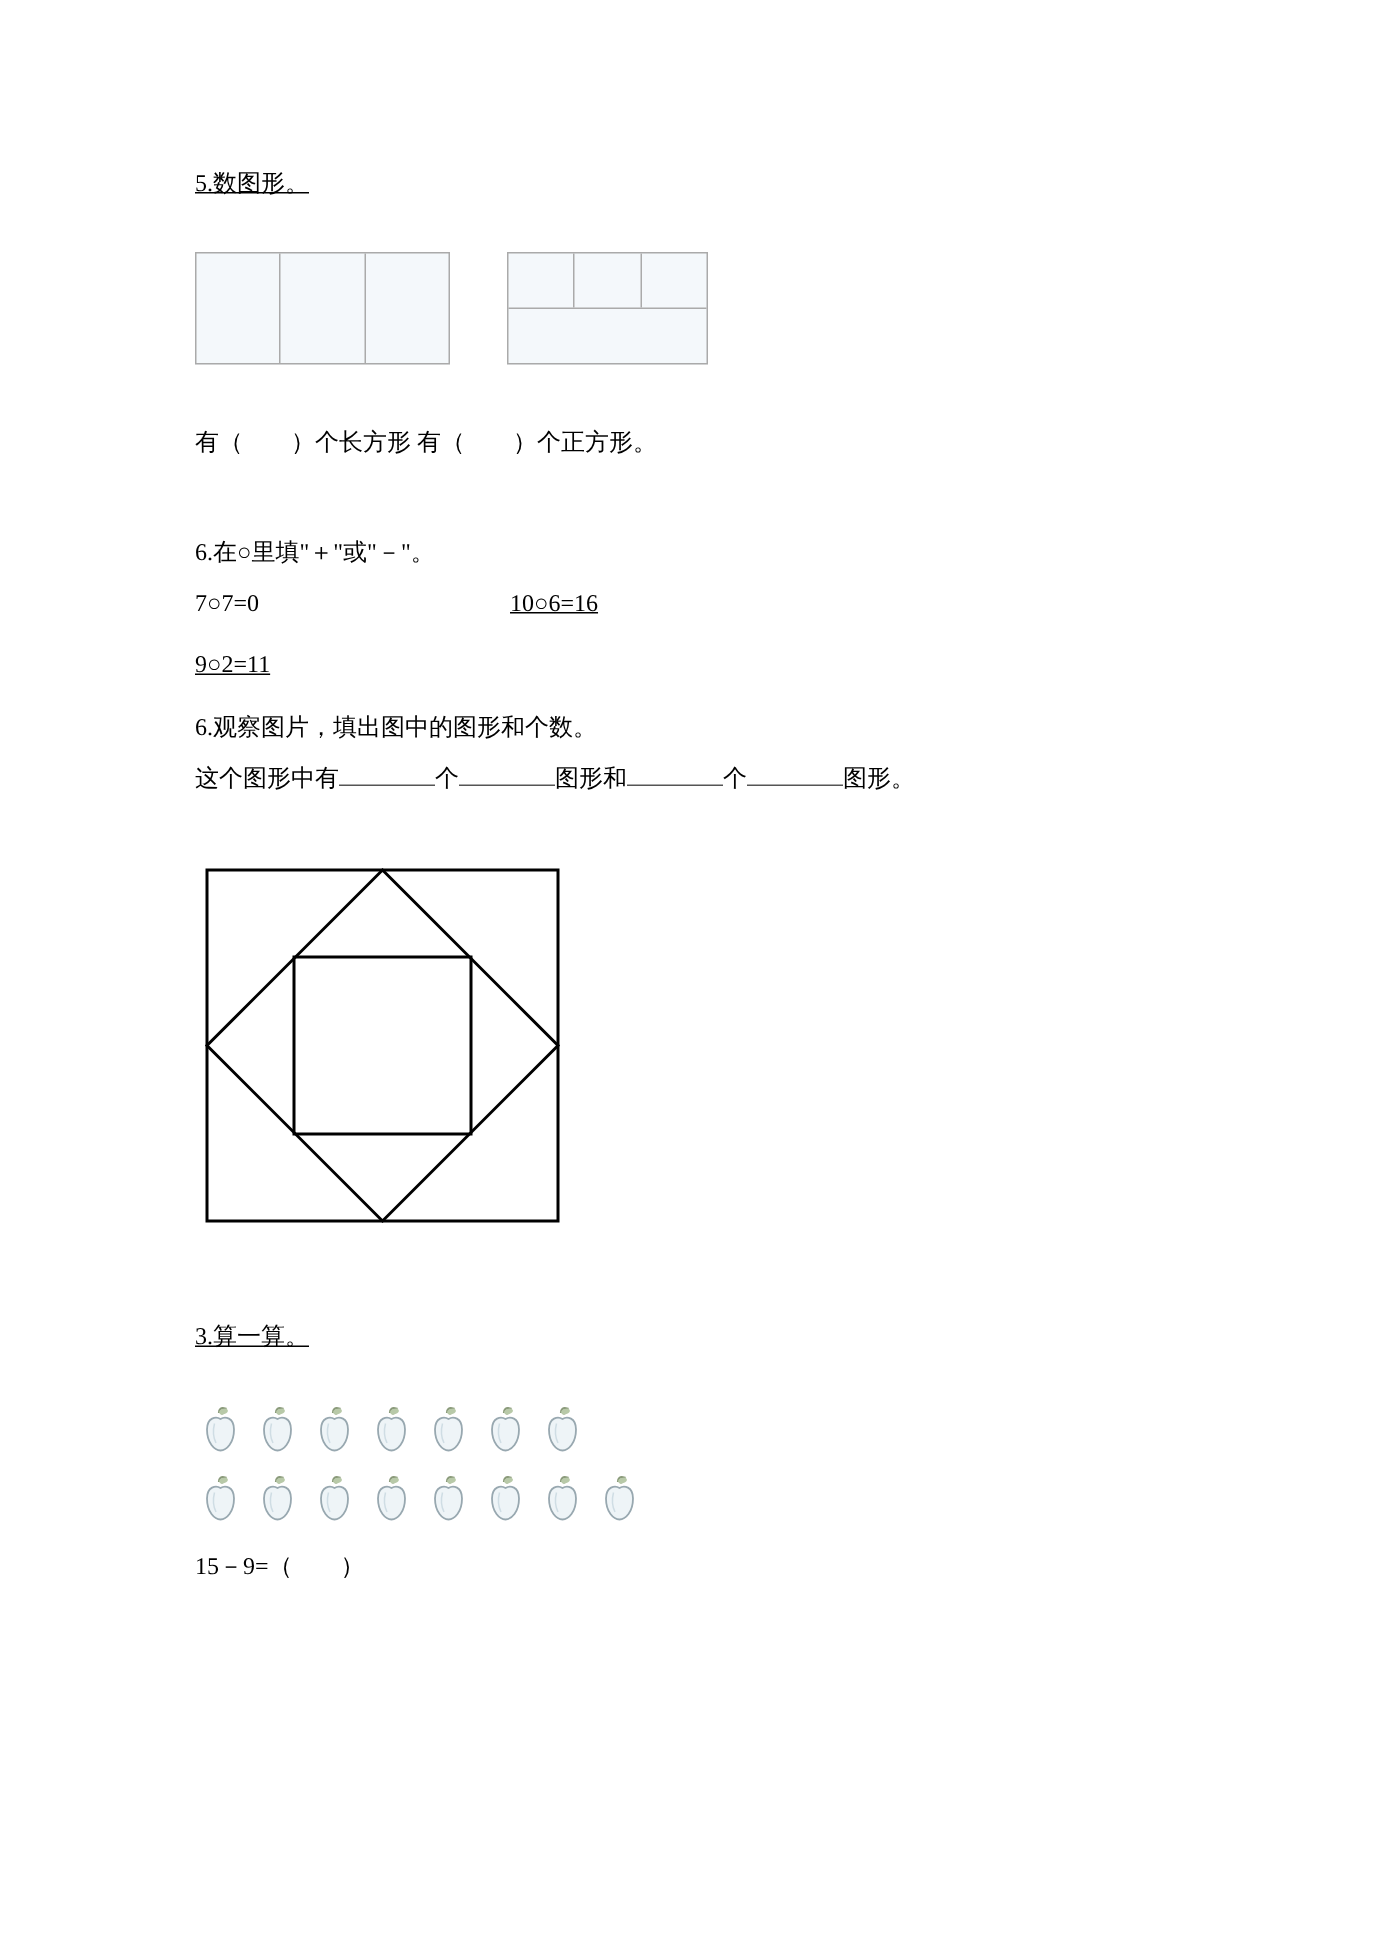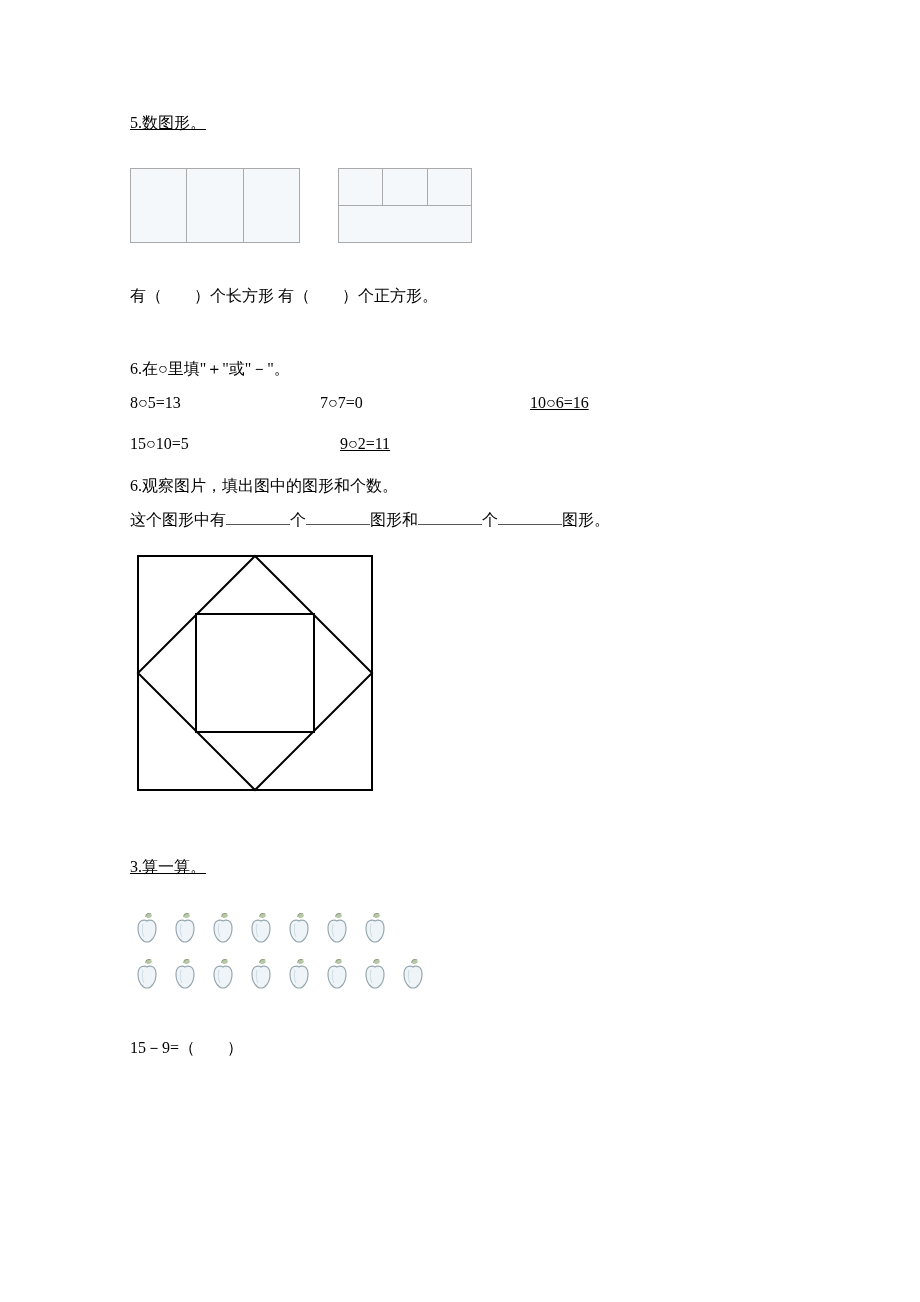--- a/index.html
+++ b/index.html
@@ -73,21 +73,21 @@
       width: 190px;
     }
     .eq-cell-2 {
       width: 210px;
     }
     .eq-cell-3 {
       width: auto;
       text-decoration: underline;
     }
     .fill-line {
-      margin-bottom: 16px;
+      margin-bottom: 40px;
     }
     .blank {
       display: inline-block;
       border-bottom: 1px solid #555;
       width: 64px;
       height: 1em;
       vertical-align: baseline;
     }
     .svg-fig {
       margin-bottom: 48px;
@@ -96,21 +96,21 @@
       display: flex;
       gap: 4px;
       margin-bottom: 12px;
     }
     .apple {
       width: 34px;
       height: 34px;
     }
     .apple svg { display: block; }
     .q8-eq {
-      margin-top: 44px;
+      margin-top: 16px;
     }
   </style>
 </head>
 <body>
 
 <div class="question-title">5.数图形。</div>
 
 <div class="figure-row">
   <div class="rect-fig-1">
     <div class="cell"></div>
@@ -125,26 +125,24 @@
     </div>
     <div class="bottom"></div>
   </div>
 </div>
 
 <div class="answer-line">有（　　）个长方形 有（　　）个正方形。</div>
 
 <div class="question-title-tight">6.在○里填"＋"或"－"。</div>
 
 <div class="eq-row">
-  <div class="eq-cell-1">8○5=13</div>
   <div class="eq-cell-2">7○7=0</div>
   <div class="eq-cell-3">10○6=16</div>
 </div>
 <div class="eq-row">
-  <div class="eq-cell-2">15○10=5</div>
   <div class="eq-cell-3">9○2=11</div>
 </div>
 
 <div class="question-title-tight">6.观察图片，填出图中的图形和个数。</div>
 
 <div class="fill-line">
   <span>这个图形中有</span><span class="blank"></span><span>个</span><span class="blank"></span><span>图形和</span><span class="blank"></span><span>个</span><span class="blank"></span><span>图形。</span>
 </div>
 
 <div class="svg-fig">

